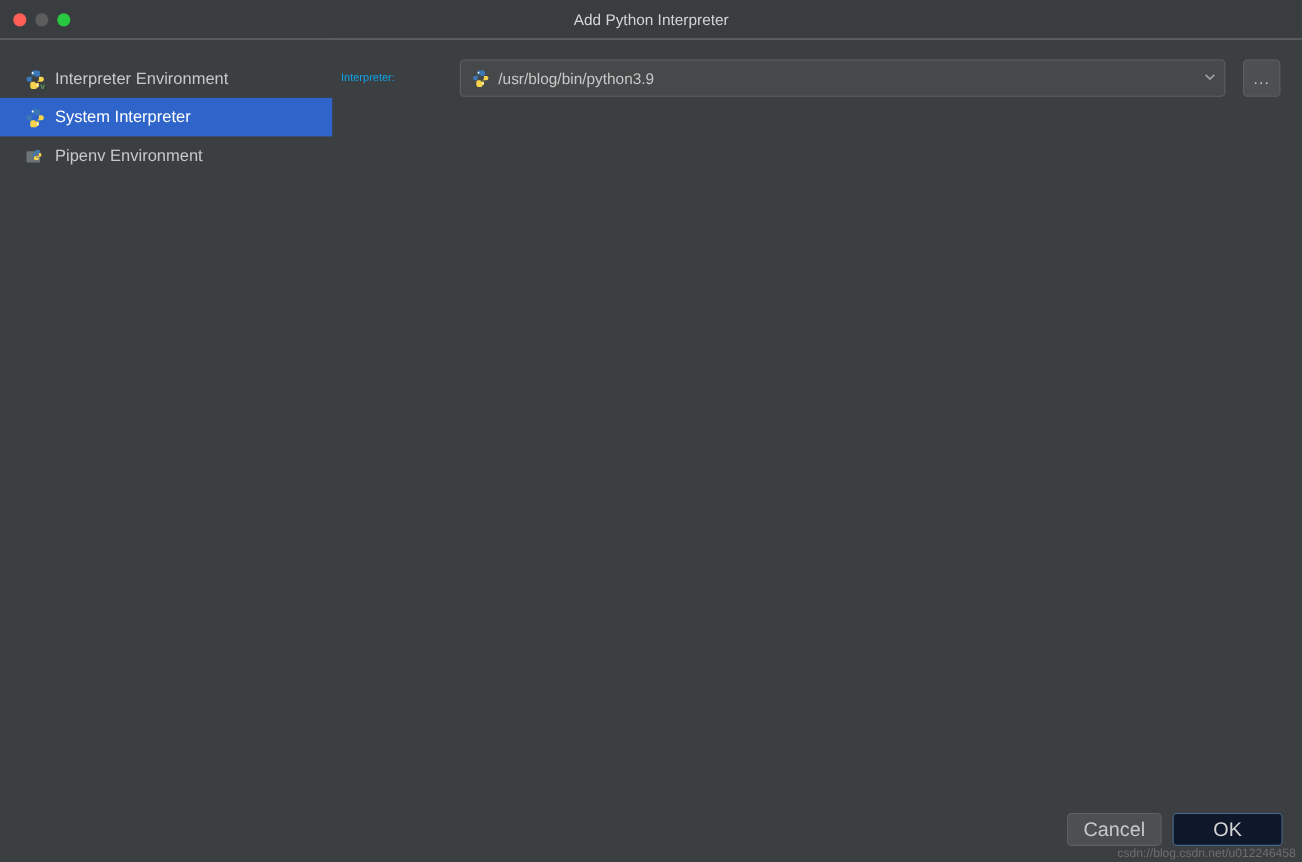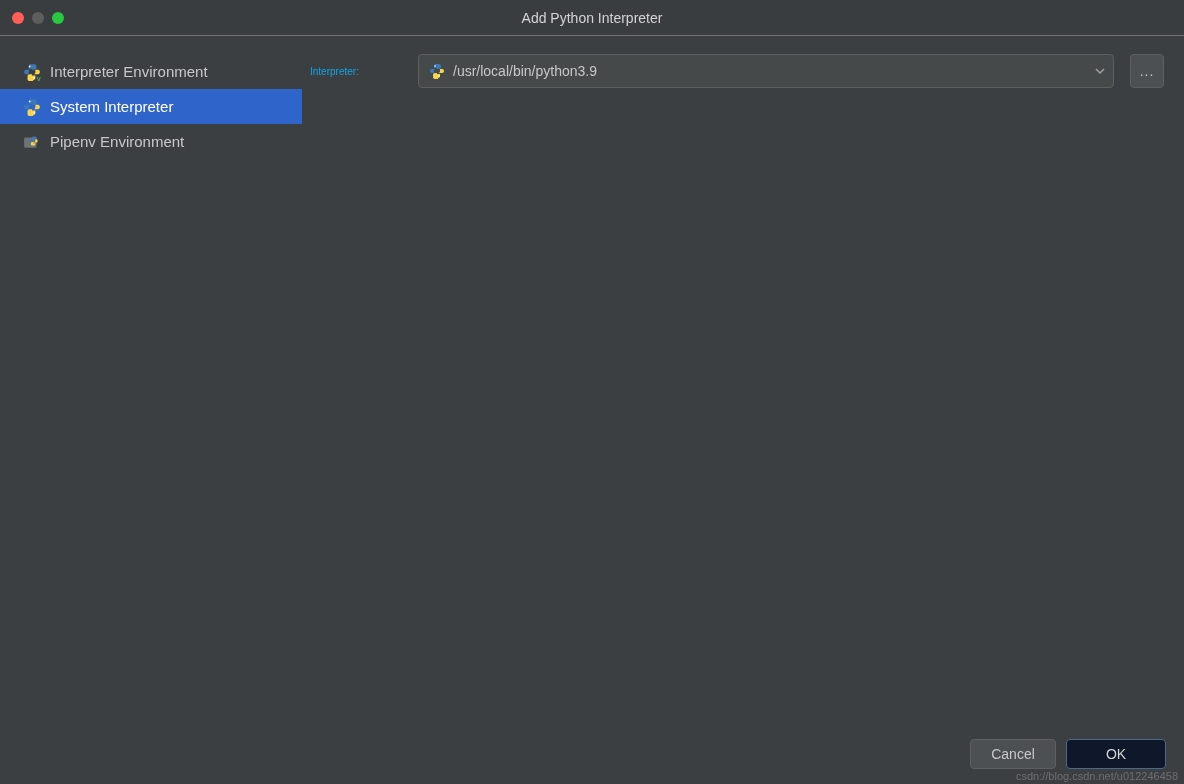--- a/index.html
+++ b/index.html
@@ -139,21 +139,21 @@
       display: flex;
       justify-content: flex-end;
       align-items: center;
       gap: 10px;
       padding: 0 18px 10px 0;
     }
     .btn {
       min-width: 86px;
       height: 30px;
       border-radius: 4px;
-      font-size: 14px;
+      font-size: 18px;
       display: flex;
       align-items: center;
       justify-content: center;
       cursor: pointer;
       border: 1px solid #5e6060;
     }
     .btn-cancel {
       background: #4c5052;
       color: #c8c8c8;
     }
@@ -230,21 +230,21 @@
       <div class="form-label">Interpreter:</div>
       <div class="dropdown">
         <span class="dropdown-icon">
           <svg viewBox="0 0 16 16" width="16" height="16">
             <path fill="#3b78b5" d="M7 1C5 1 5 3 5 3v2h3v1H3S1 6 1 8s2 2 2 2h2V8s0-2 2-2h3s2 0 2-2V3s0-2-2-2H7z"></path>
             <circle cx="6" cy="3" r="0.8" fill="#fff"></circle>
             <path fill="#f7d44c" d="M9 15c2 0 2-2 2-2v-2H8v-1h5s2 0 2-2-2-2-2-2h-2v2s0 2-2 2H6s-2 0-2 2v2s0 2 2 2h3z"></path>
             <circle cx="10" cy="13" r="0.8" fill="#fff"></circle>
           </svg>
         </span>
-        <span class="dropdown-text">/usr/local/bin/python3.9</span>
+        <span class="dropdown-text">/usr/blog/bin/python3.9</span>
         <span class="dropdown-chevron">
           <svg width="10" height="10" viewBox="0 0 10 10">
               <path d="M1 3 L5 7 L9 3" fill="none" stroke="#a0a0a0" stroke-width="1.5"></path>
             </svg>
         </span>
       </div>
       <div class="browse-btn">
         <span>...</span>
       </div>
     </div>

